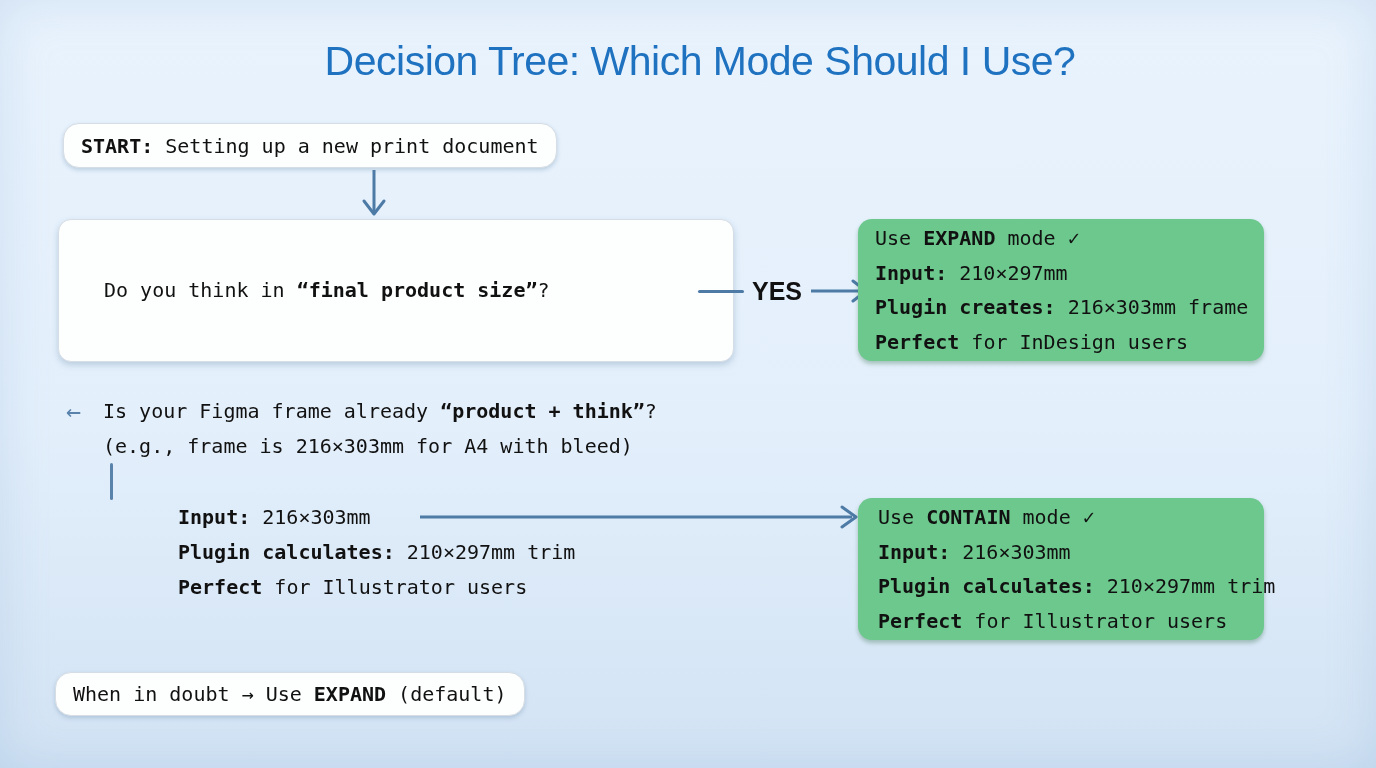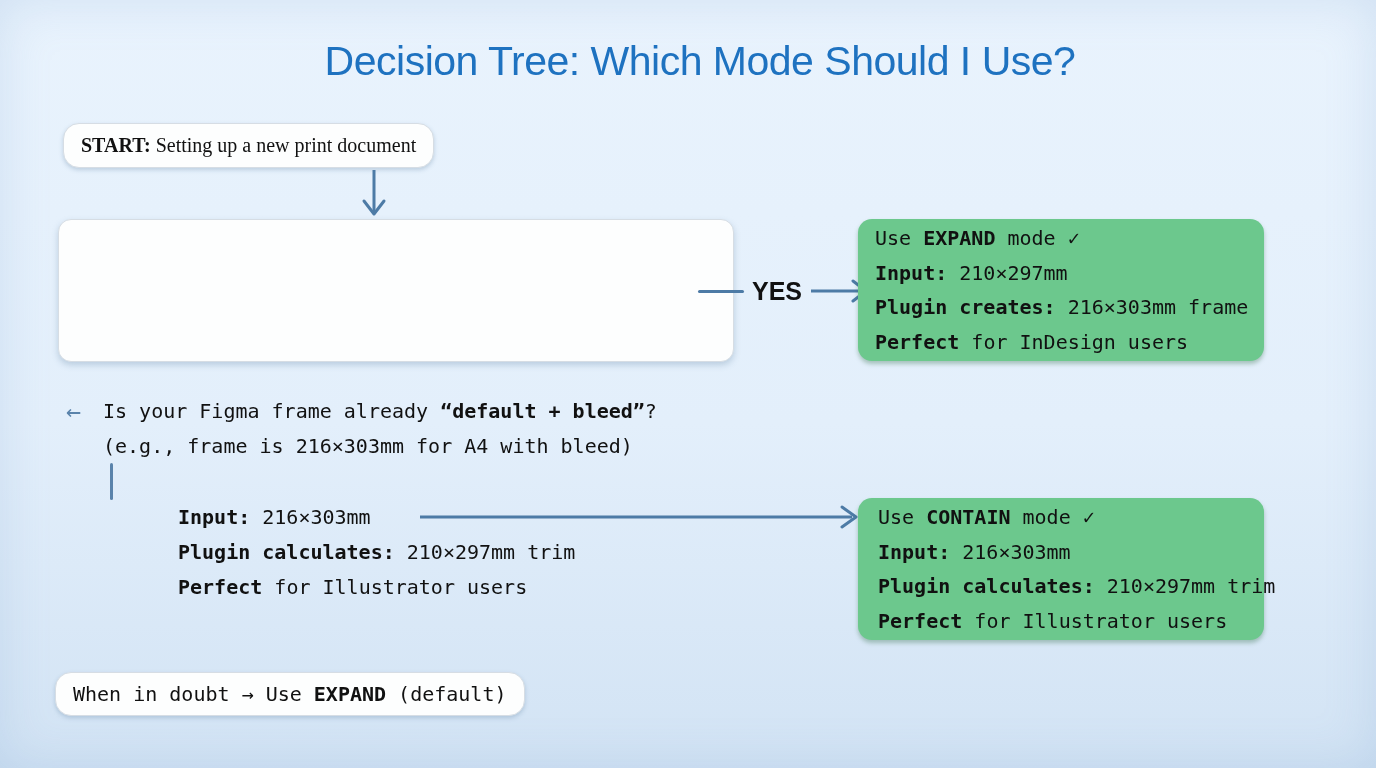--- a/index.html
+++ b/index.html
@@ -23,21 +23,21 @@
     position:absolute;
     background:#fdfefe;
     border:1px solid #d6dde4;
     border-radius:16px;
     box-shadow:0 2px 4px rgba(90,125,160,.30);
     display:flex;align-items:center;
     font-size:20px;
     padding:0 17px;
     white-space:pre;
   }
-  .pill.start{left:63px;top:123px;height:43px;font-family:Liberation Serif, serif;}
+  .pill.start{left:63px;top:123px;height:43px;}
   .pill.note{left:55px;top:672px;height:42px;}
   .card{
     position:absolute;
     background:#fdfefe;
     border:1px solid #d6dde4;
     border-radius:13px;
     box-shadow:0 3px 6px rgba(90,125,160,.30);
     display:flex;flex-direction:column;justify-content:center;
     font-size:20px;line-height:35px;
   }
@@ -86,20 +86,21 @@
   <div class="pill start">
     <span class="mono-line"><b>START:</b><span> Setting up a new print document</span></span>
   </div>
 
   <svg class="down-arrow" style="position:absolute;left:360px;top:169px;" width="28" height="49" viewBox="0 0 28 49">
     <line x1="14" y1="1" x2="14" y2="43" stroke="#4d7ba6" stroke-width="3"></line>
     <polyline points="4,32 14,45 24,32" fill="none" stroke="#4d7ba6" stroke-width="3" stroke-linecap="round" stroke-linejoin="round"></polyline>
   </svg>
 
   <div class="card question">
+    <div class="mono-line"><span>Do you think in </span><b>“final product size”</b><span>?</span></div>
   </div>
 
   <div class="yes-connector">
     <div class="dash"></div>
     <span class="yes-label">YES</span>
     <svg width="58" height="26" viewBox="0 0 58 26">
       <line x1="1" y1="13" x2="52" y2="13" stroke="#4d7ba6" stroke-width="3"></line>
       <polyline points="43,3 56,13 43,23" fill="none" stroke="#4d7ba6" stroke-width="3" stroke-linecap="round" stroke-linejoin="round"></polyline>
     </svg>
   </div>
@@ -107,21 +108,21 @@
   <div class="green-card expand">
     <div class="mono-line"><span>Use </span><b>EXPAND</b><span> mode ✓</span></div>
     <div class="mono-line"><b>Input:</b><span> 210×297mm</span></div>
     <div class="mono-line"><b>Plugin creates:</b><span> 216×303mm frame</span></div>
     <div class="mono-line"><b>Perfect</b><span> for InDesign users</span></div>
   </div>
 
   <div class="mid-question">
     <span class="left-arrow-glyph">←</span>
     <div>
-      <div class="mono-line"><span>Is your Figma frame already </span><b>“default + bleed”</b><span>?</span></div>
+      <div class="mono-line"><span>Is your Figma frame already </span><b>“product + think”</b><span>?</span></div>
       <div class="mono-line">(e.g., frame is 216×303mm for A4 with bleed)</div>
     </div>
   </div>
 
   <div class="v-line"></div>
 
   <div class="contain-steps">
     <div class="mono-line indent"><b>Input:</b><span> 216×303mm</span></div>
     <div class="mono-line indent"><b>Plugin calculates:</b><span> 210×297mm trim</span></div>
     <div class="mono-line indent"><b>Perfect</b><span> for Illustrator users</span></div>

